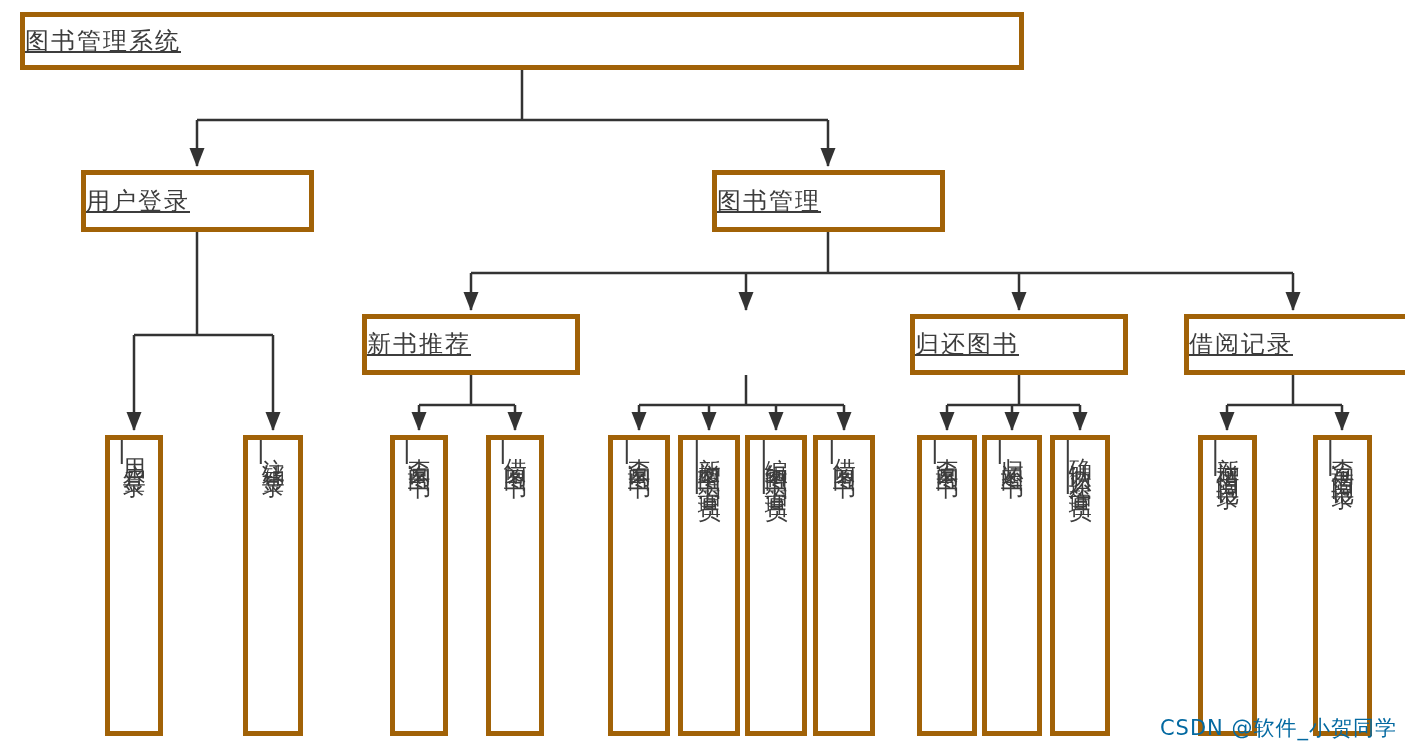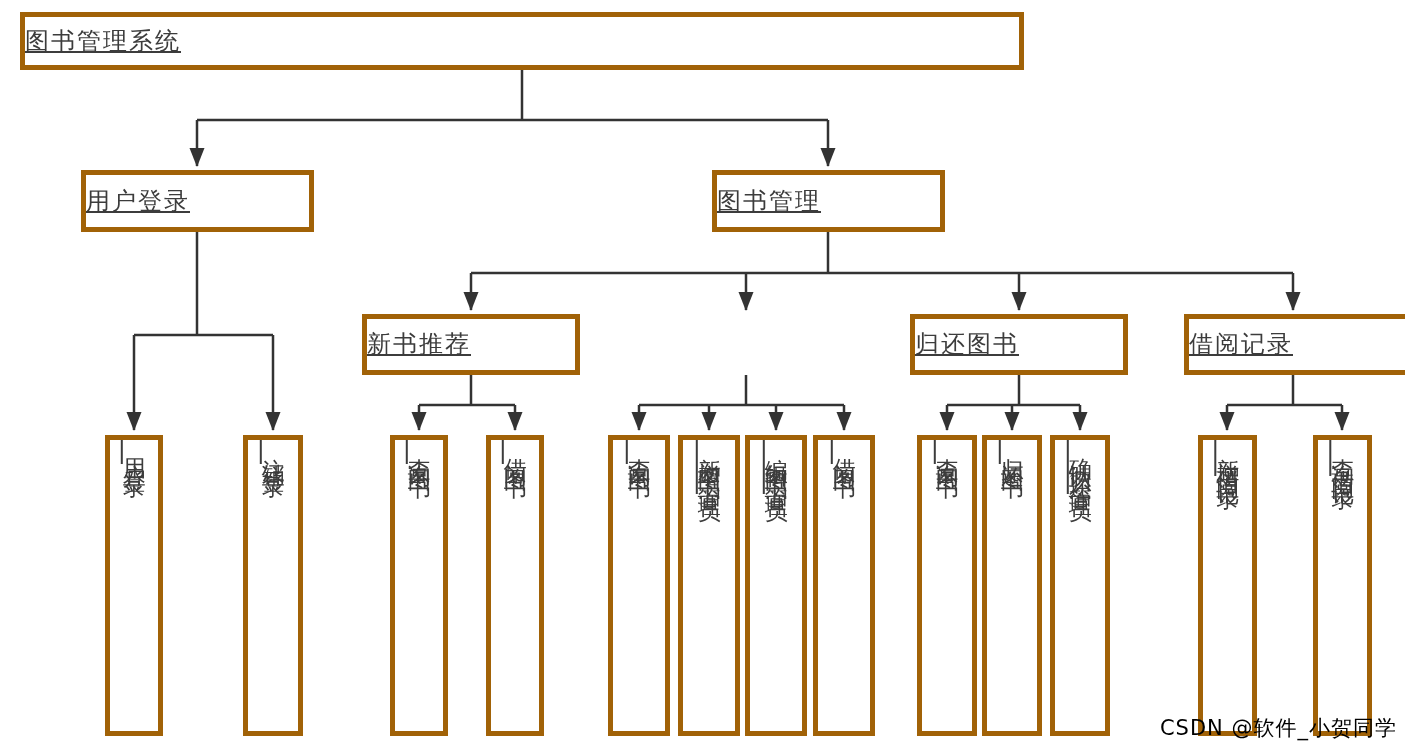--- a/index.html
+++ b/index.html
@@ -11,21 +11,21 @@
     border:5px solid #a16207;display:flex;align-items:center;justify-content:flex-start;
     color:#3c3c3c;font-size:24px;letter-spacing:2px;text-align:center;line-height:1.2;text-decoration:underline;
   }
   .vert{
     writing-mode:vertical-rl;text-orientation:mixed;
     font-size:23px;letter-spacing:6px;
   }
   .vert .inner{writing-mode:vertical-rl;text-orientation:mixed;}
   .watermark{
     position:absolute;right:8px;bottom:5px;
-    font-size:21px;color:#000000;letter-spacing:1px;
+    font-size:21px;color:#0369a1;letter-spacing:1px;
   }
 </style>
 </head>
 <body>
 
 <div class="canvas">
 
   <svg class="connectors" viewBox="0 0 1405 747" xmlns="http://www.w3.org/2000/svg">
     <defs>
       <marker id="arrowhead" markerUnits="userSpaceOnUse" markerWidth="22" markerHeight="17" refX="18" refY="7.5" orient="auto">

